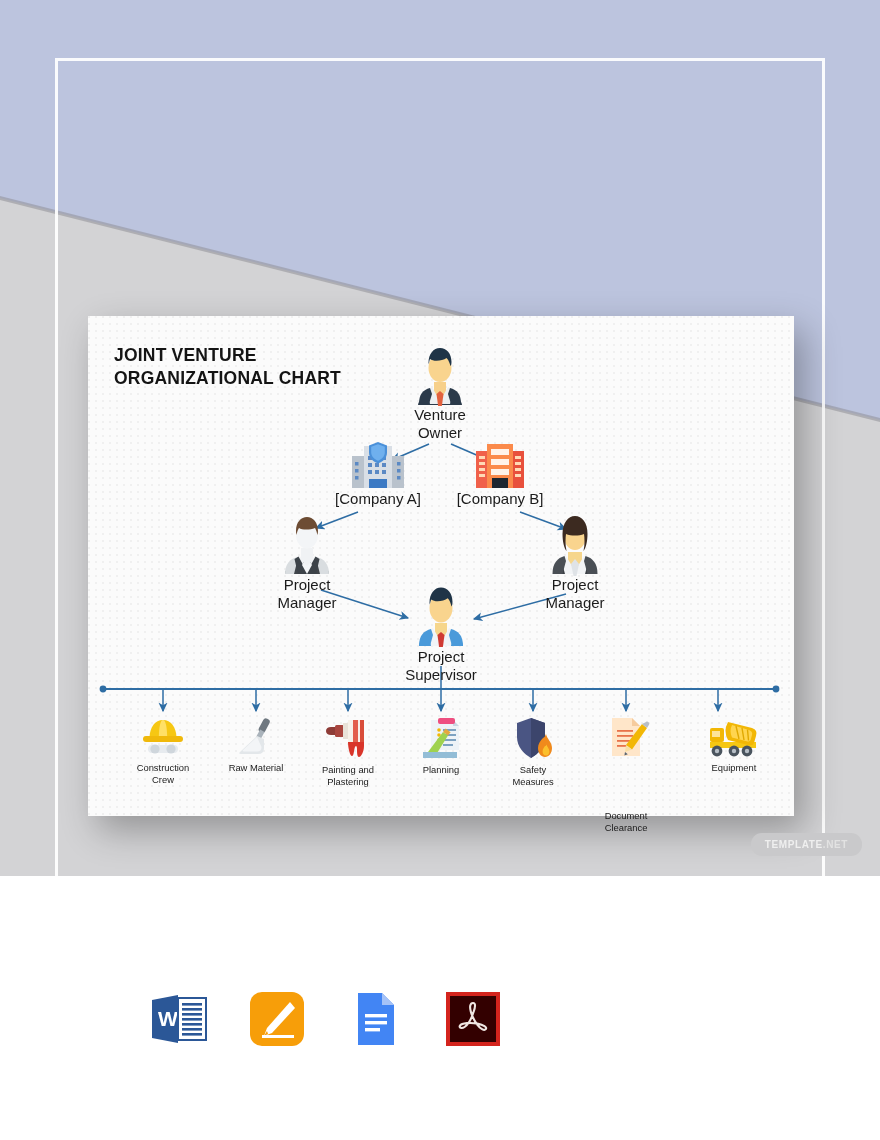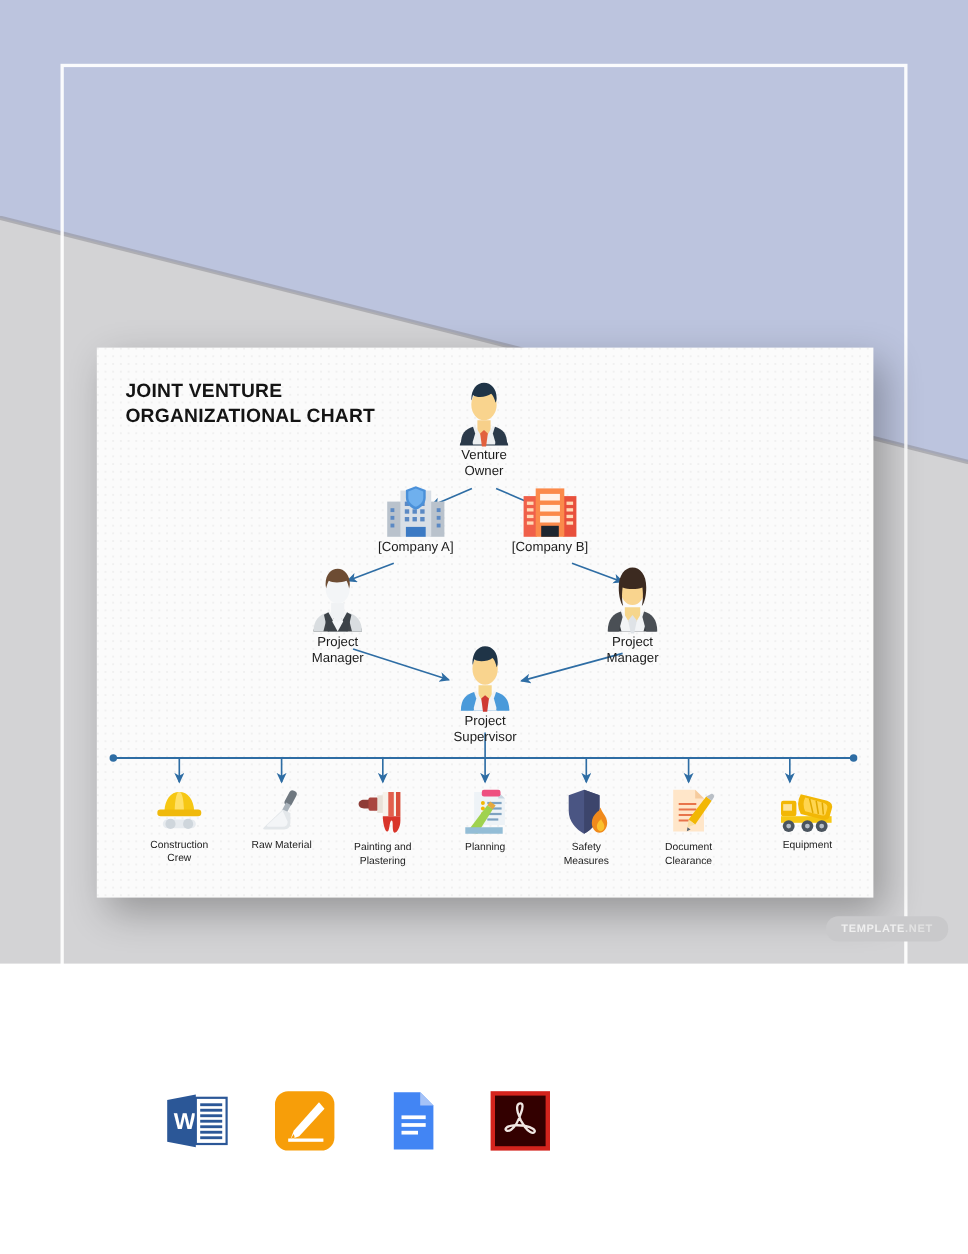--- a/index.html
+++ b/index.html
@@ -51,21 +51,21 @@
   }
   
   .node {
     position: absolute;
     display: flex; flex-direction: column; align-items: center;
     width: 110px;
   }
   .node .art { display: block; }
   .node .caption {
     margin-top: 2px;
-    font-size: 12px; color: #1b1b1b; text-align: center;
+    font-size: 15px; color: #1b1b1b; text-align: center;
     line-height: 1.22; white-space: pre-line;
   }
   .bottom-node { width: 92px; }
   .bottom-node .caption { font-size: 9.4px; line-height: 1.25; margin-top: 4px; }
   svg { display: block; overflow: visible; }
   .link-layer {
     position: absolute; left: 0; top: 0; width: 706px; height: 500px;
     pointer-events: none;
   }
   
@@ -337,21 +337,21 @@
           <path d="M20 2L6 7v14c0 10 7 17 14 21 7-4 14-11 14-21V7z" fill="#4a5583"></path>
           <path d="M20 2v40c7-4 14-11 14-21V7z" fill="#3c456c"></path>
           <path d="M32 22c-3 3-5 6-5 10 0 5 3 9 7 9s7-4 7-9c0-6-5-9-6-14-1 2-1 3-3 4z" fill="#f08a1c"></path>
           <path d="M34 30c-1.5 2-2.4 3.6-2.4 5.4 0 2.5 1.5 4.2 3.4 4.2s3.4-1.7 3.4-4.2c0-3-2.4-4.4-2.9-7-.6 1.2-.6 1.6-1.5 1.6z" fill="#fbc02d"></path>
         </svg>
       </span>
       <span class="caption">Safety
 Measures</span>
     </div>
 
-    <div class="node bottom-node" style="left:492px; top:400px;">
+    <div class="node bottom-node" style="left:492px; top:400px;gap:46px;">
       <span class="art">
         <svg width="44" height="44" viewBox="0 0 44 44">
           <path d="M8 2h20l8 8v30H8z" fill="#ffe6c9"></path>
           <path d="M28 2l8 8h-8z" fill="#f6cb9d"></path>
           <g fill="#e8734a">
             <rect x="13" y="14" width="16" height="1.8"></rect>
             <rect x="13" y="19" width="16" height="1.8"></rect>
             <rect x="13" y="24" width="13" height="1.8"></rect>
             <rect x="13" y="29" width="10" height="1.8"></rect>
           </g>

